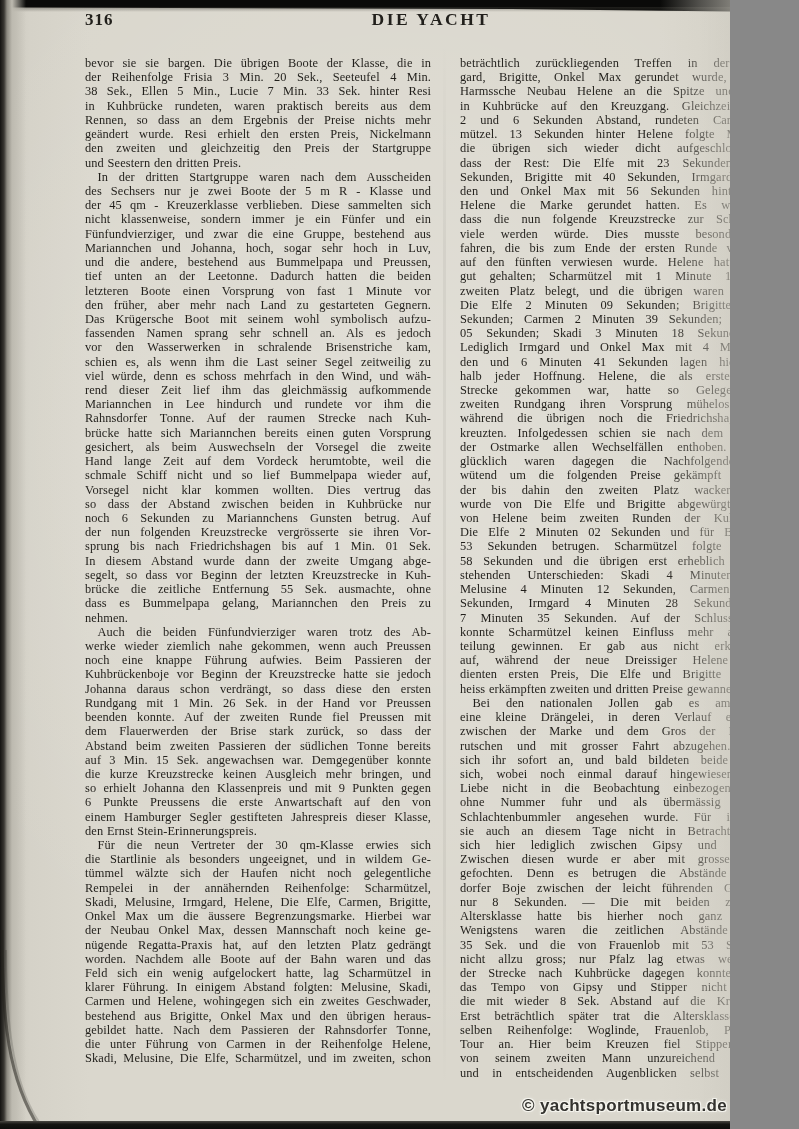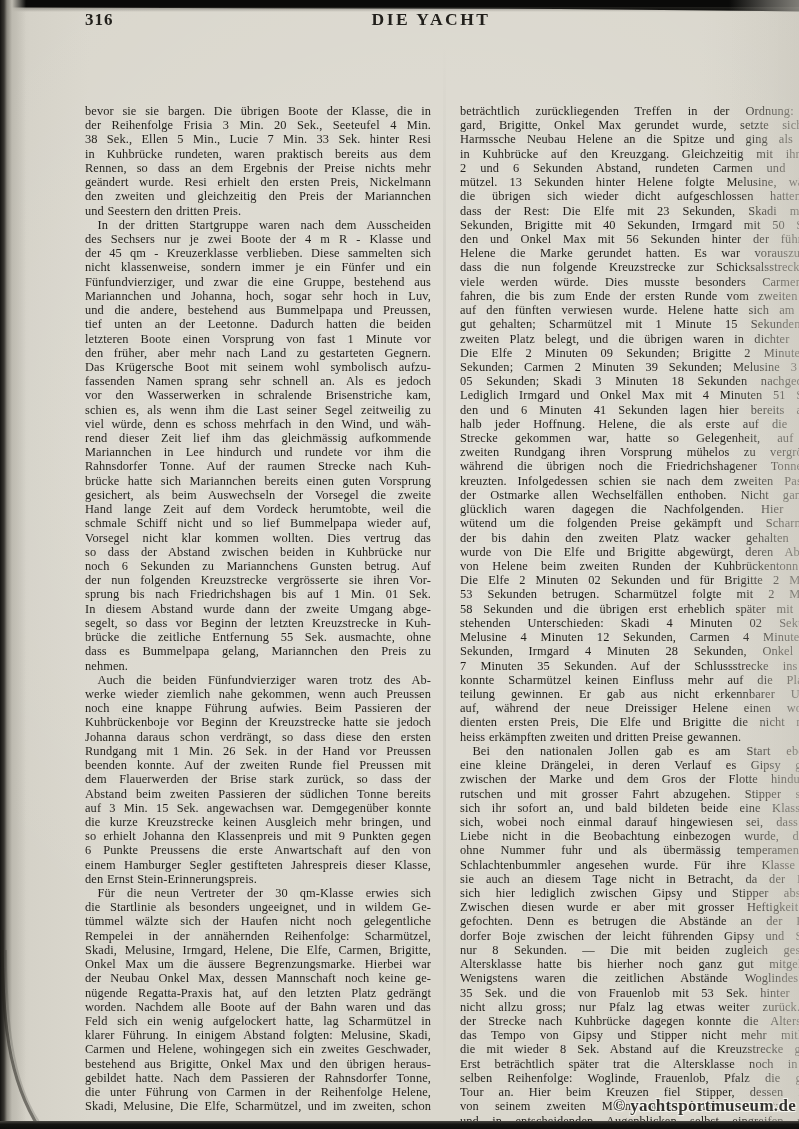--- a/index.html
+++ b/index.html
@@ -1,18 +1,18 @@
 <!DOCTYPE html>
 <html><head>
 <meta charset="utf-8">
 <style>
   html,body{margin:0;padding:0;background:#888;}
   #page{
     position:relative;
-    width:799px;height:1129px;
+    width:730px;height:1129px;
     overflow:hidden;
     background:
       radial-gradient(ellipse 120% 90% at 55% 40%, rgba(255,255,255,0.20), rgba(0,0,0,0) 60%),
       linear-gradient(90deg, #c9c6bc 0px, #d5d2c8 30px, #dad7cd 90px, #dad7cd 700px, #d3d0c6 799px),
       #d8d5cb;
     font-family:"Liberation Serif","DejaVu Serif",serif;
     color:#211f1b;
   }
   
   .bar-top{
@@ -48,21 +48,21 @@
     position:absolute;left:85px;top:10px;
     font-size:17px;font-weight:bold;letter-spacing:1px;
   }
   .masthead{
     position:absolute;left:0;top:9px;width:862px;
     text-align:center;
     font-size:17.5px;font-weight:bold;letter-spacing:2.5px;
   }
 
   
-  .column{position:absolute;top:56px;margin-top:48px;}
+  .column{position:absolute;top:56px;}
   #col-left{left:85px;width:346px;}
   #col-right{left:460px;width:372px;}
   .line{
     height:14.22px;line-height:14.22px;
     font-size:12.4px;
     white-space:nowrap;
     text-align:justify;
     -moz-text-align-last:justify;
     text-align-last:justify;
     word-spacing:0.5px;
@@ -70,21 +70,21 @@
   }
   .line.para-end{
     text-align:right;
     -moz-text-align-last:left;
     text-align-last:left;
   }
 
   
   .watermark{
     position:absolute;right:3px;top:1096px;
-    font-family:Liberation Serif, serif;
+    font-family:Liberation Sans, sans-serif;
     font-size:17px;font-weight:bold;letter-spacing:0.3px;
     color:#34332f;
     text-shadow:
       -1px -1px 0 rgba(245,244,238,0.95),
        1px -1px 0 rgba(245,244,238,0.95),
       -1px  1px 0 rgba(245,244,238,0.95),
        1px  1px 0 rgba(245,244,238,0.95),
        0 0 4px rgba(250,250,245,0.9);
   }
 </style>
@@ -100,24 +100,24 @@
   <div class="page-number">316</div>
   <div class="masthead">DIE YACHT</div>
 
   <div class="column" id="col-left">
       <div class="line">bevor sie sie bargen. Die übrigen Boote der Klasse, die in</div>
       <div class="line">der Reihenfolge Frisia 3 Min. 20 Sek., Seeteufel 4 Min.</div>
       <div class="line">38 Sek., Ellen 5 Min., Lucie 7 Min. 33 Sek. hinter Resi</div>
       <div class="line">in Kuhbrücke rundeten, waren praktisch bereits aus dem</div>
       <div class="line">Rennen, so dass an dem Ergebnis der Preise nichts mehr</div>
       <div class="line">geändert wurde. Resi erhielt den ersten Preis, Nickelmann</div>
-      <div class="line">den zweiten und gleichzeitig den Preis der Mariannchen</div>
+      <div class="line">den zweiten und gleichzeitig den Preis der Startgruppe</div>
       <div class="line para-end">und Seestern den dritten Preis.</div>
       <div class="line"> In der dritten Startgruppe waren nach dem Ausscheiden</div>
-      <div class="line">des Sechsers nur je zwei Boote der 4 m R - Klasse und</div>
+      <div class="line">des Sechsers nur je zwei Boote der 5 m R - Klasse und</div>
       <div class="line">der 45 qm - Kreuzerklasse verblieben. Diese sammelten sich</div>
       <div class="line">nicht klassenweise, sondern immer je ein Fünfer und ein</div>
       <div class="line">Fünfundvierziger, und zwar die eine Gruppe, bestehend aus</div>
       <div class="line">Mariannchen und Johanna, hoch, sogar sehr hoch in Luv,</div>
       <div class="line">und die andere, bestehend aus Bummelpapa und Preussen,</div>
       <div class="line">tief unten an der Leetonne.  Dadurch hatten die beiden</div>
       <div class="line">letzteren Boote einen Vorsprung von fast 1 Minute vor</div>
       <div class="line">den früher, aber mehr nach Land zu gestarteten Gegnern.</div>
       <div class="line">Das Krügersche Boot mit seinem wohl symbolisch aufzu-</div>
       <div class="line">fassenden Namen sprang sehr schnell an.  Als es jedoch</div>

